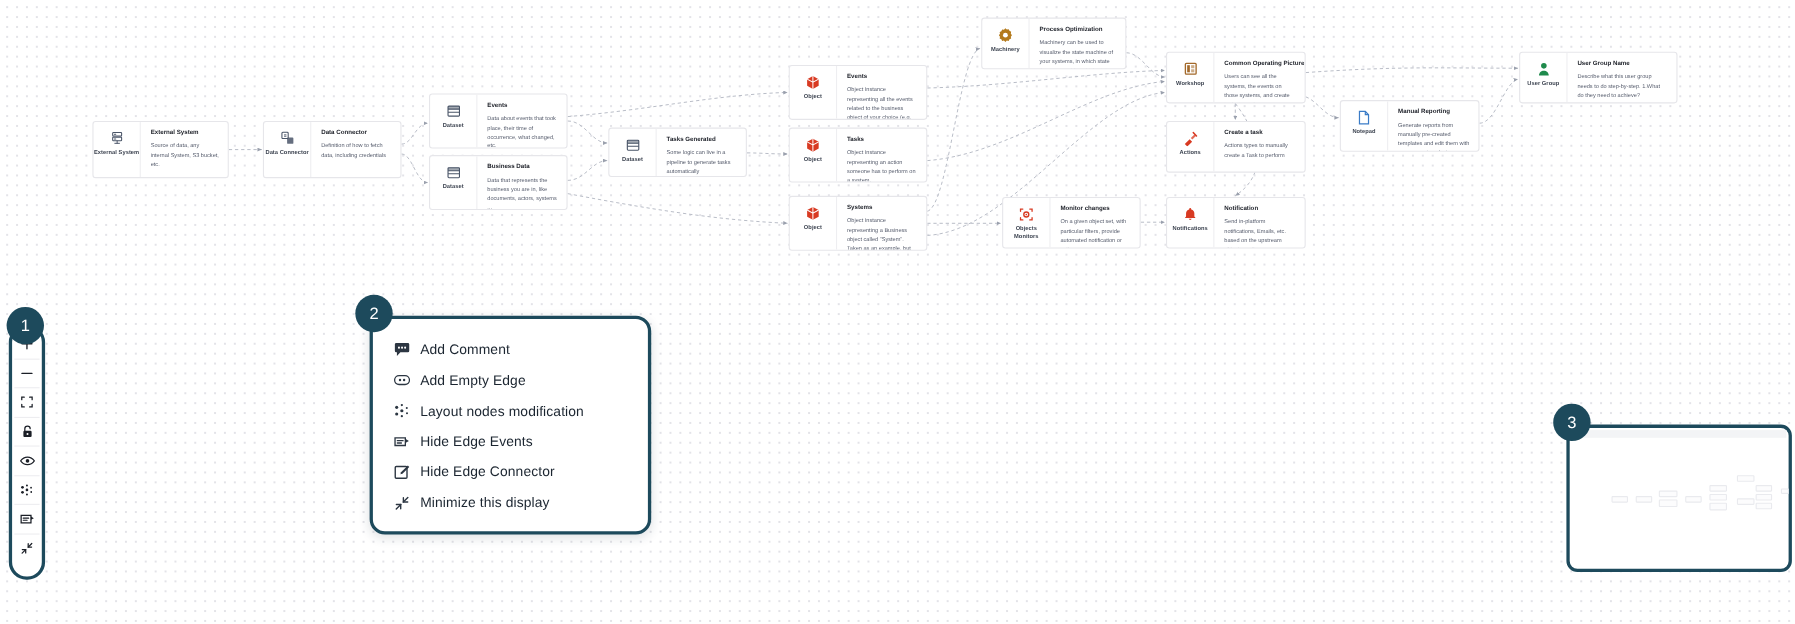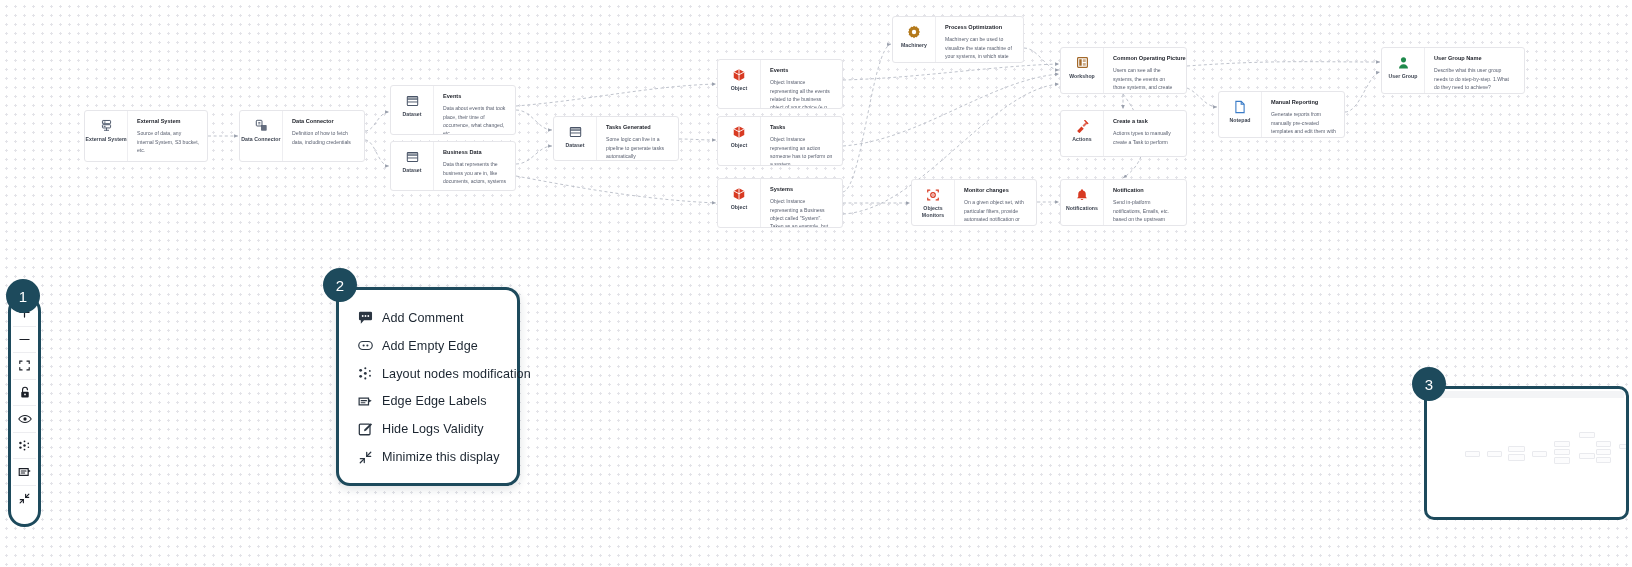--- a/index.html
+++ b/index.html
@@ -112,21 +112,21 @@
     color: #1b1f27;
   }
   .tool-btn:last-child { border-bottom: none; }
   .tool-btn svg { display: block; }
   #badge-1 { left: 6px; top: 279px; }
 
   
   #ctxmenu-wrap {
     position: absolute;
     left: 336px; top: 287px;
-    width: 184px; height: 199px;
+    width: 256px; height: 199px;
     border: 3px solid #1d4a5c;
     border-radius: 14px;
     background: #ffffff;
     z-index: 30;
     box-shadow: 0 3px 10px rgba(30,50,65,0.14);
     text-align: center;
   }
   #ctxmenu {
     position: absolute;
     left: 3px; top: 3px; right: 3px; bottom: 3px;
@@ -593,31 +593,31 @@
       </div>
 
       <div class="menu-item">
         <span class="mi-icon">
           <svg width="15" height="13" viewBox="0 0 16 13">
             <path d="M1.2 2.8h10v7.4h-10z" fill="none" stroke="#2c3642" stroke-width="1.3"></path>
             <path d="M3.4 5.6h5.6M3.4 7.8h4" stroke="#2c3642" stroke-width="1.25" stroke-linecap="round"></path>
             <path d="M11.2 3.8l3.4 2-3.4 2z" fill="#2c3642"></path>
           </svg>
         </span>
-        <span class="mi-label">Edge Edge Labels</span>
+        <span class="mi-label">Hide Edge Events</span>
       </div>
 
       <div class="menu-item">
         <span class="mi-icon">
           <svg width="15" height="15" viewBox="0 0 16 16">
             <rect x="1.4" y="2.2" width="11.4" height="11.4" rx="1" fill="none" stroke="#2c3642" stroke-width="1.35"></rect>
             <path d="M13.6 1.2l1.4 1.4-6.6 6.6-2 .6.6-2z" fill="#2c3642"></path>
           </svg>
         </span>
-        <span class="mi-label">Hide Logs Validity</span>
+        <span class="mi-label">Hide Edge Connector</span>
       </div>
 
       <div class="menu-item">
         <span class="mi-icon">
           <svg width="15" height="15" viewBox="0 0 16 16">
             <g stroke="#2c3642" stroke-width="1.35" fill="none" stroke-linecap="round">
               <path d="M13.6 2.4L9.2 6.8M2.4 13.6l4.4-4.4"></path>
               <path d="M9.3 2.6v4.2h4.2M6.7 13.4V9.2H2.5"></path>
             </g>
           </svg>

